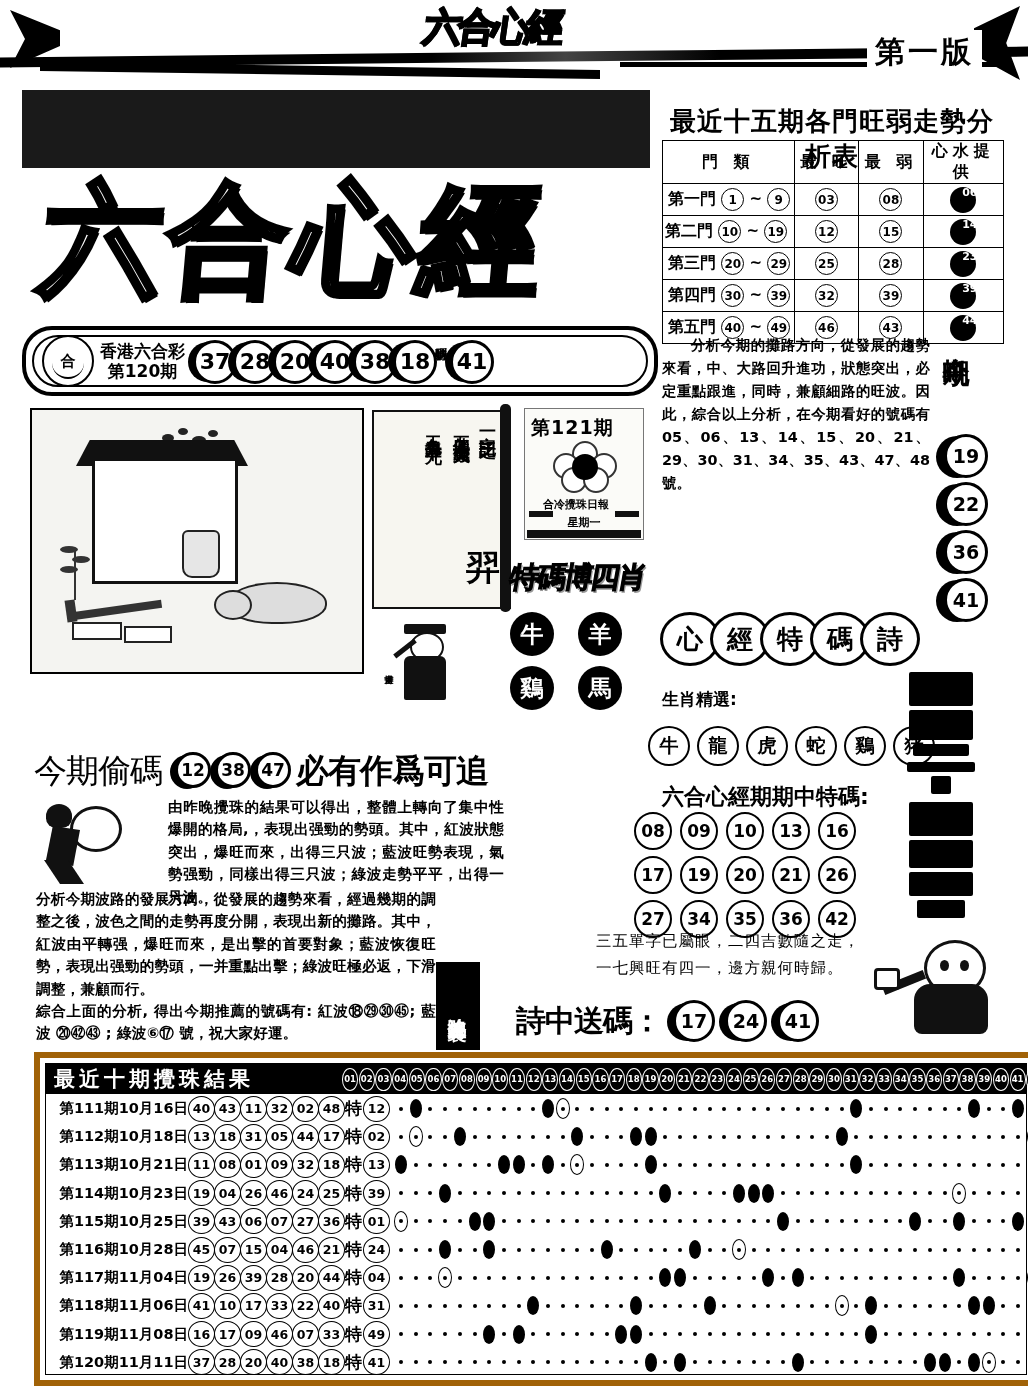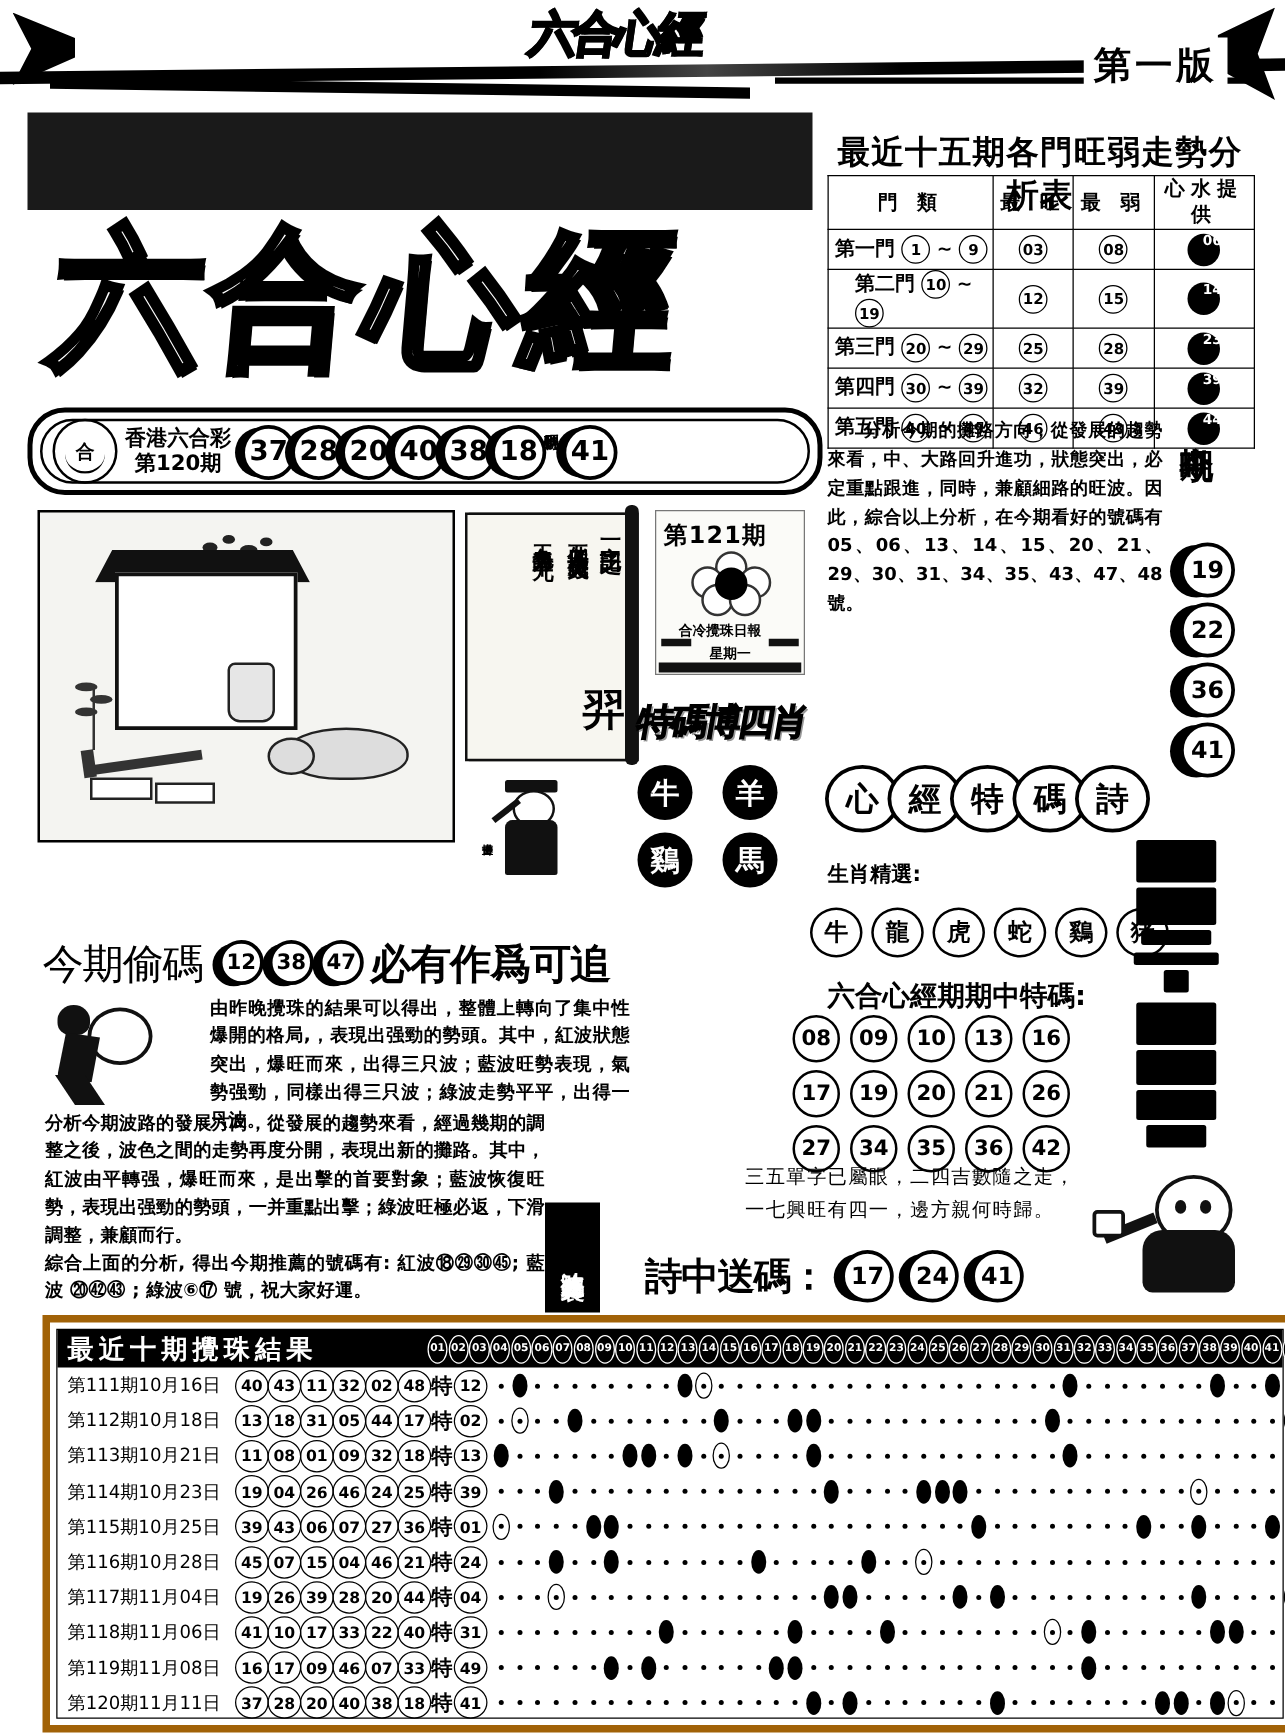--- a/index.html
+++ b/index.html
@@ -211,21 +211,21 @@
   #bottom{left:34px;top:1052px;width:992px;height:322px;border:6px solid #a16207;background:#fff;}
   #bottom .inner{position:absolute;left:5px;top:5px;right:5px;bottom:5px;border:1.5px solid #000;}
   #bhead{position:absolute;left:0;top:0;height:30px;width:100%;background:#000;display:flex;align-items:center;}
   #bhead .ttl{color:#fff;font-size:21px;font-weight:bold;letter-spacing:4px;padding-left:8px;
      flex:0 0 288px;}
   #bhead .cols{display:flex;align-items:center;}
   #bhead .cn2{width:14.2px;height:21px;border-radius:50%;background:#000;color:#fff;
      border:1px solid #fff;font-size:8.5px;display:flex;align-items:center;justify-content:center;
      margin-right:0.5px;flex:0 0 auto;font-weight:bold;}
   .brow{position:absolute;left:0;height:29px;width:100%;display:flex;align-items:center;}
-  .brow .lbl{flex:0 0 134px;font-size:14.5px;font-weight:normal;padding-left:8px;white-space:nowrap;}
+  .brow .lbl{flex:0 0 134px;font-size:14.5px;font-weight:bold;padding-left:8px;white-space:nowrap;text-align:right;}
   .brow .nums{flex:0 0 154px;display:flex;align-items:center;}
   .brow .nums .o{width:25px;height:24px;border:1.6px solid #000;border-radius:50%;
      display:flex;align-items:center;justify-content:center;font-size:12.5px;font-weight:bold;margin-right:-1px;flex:0 0 auto;}
   .brow .te{font-size:17px;font-weight:bold;margin:0 1px;}
   .brow .sp{width:25px;height:24px;border:1.6px solid #000;border-radius:50%;
      display:flex;align-items:center;justify-content:center;font-size:12.5px;font-weight:bold;flex:0 0 auto;}
   .brow .dots{display:flex;align-items:center;margin-left:4px;}
   .brow .dots i{width:14.2px;height:22px;margin-right:0.5px;display:flex;align-items:center;
      justify-content:center;flex:0 0 auto;}
   .dt{width:4px;height:4px;border-radius:50%;background:#000;display:block;}
@@ -411,21 +411,21 @@
           </tr>
         </thead>
       <tbody id="tblBody">
           <tr>
             <td style="text-align: left; padding-left: 5px;"><span style="font-size:16px">第一門</span> <span class="mini">1</span> ~ <span class="mini">9</span></td>
             <td><span class="mini">03</span></td>
             <td><span class="mini">08</span></td>
             <td><span class="moon"><span class="c"></span><span class="n2">06</span></span></td>
           </tr>
           <tr>
-            <td style="text-align: left; padding-left: 21px;"><span style="font-size:16px">第二門</span> <span class="mini">10</span> ~ <span class="mini">19</span></td>
+            <td style="text-align: left; padding-left: 2px;"><span style="font-size:16px">第二門</span> <span class="mini">10</span> ~ <span class="mini">19</span></td>
             <td><span class="mini">12</span></td>
             <td><span class="mini">15</span></td>
             <td><span class="moon"><span class="c"></span><span class="n2">14</span></span></td>
           </tr>
           <tr>
             <td style="text-align: left; padding-left: 5px; margin-left: 44px;"><span style="font-size:16px">第三門</span> <span class="mini">20</span> ~ <span class="mini">29</span></td>
             <td><span class="mini">25</span></td>
             <td><span class="mini">28</span></td>
             <td><span class="moon"><span class="c"></span><span class="n2">23</span></span></td>
           </tr>

